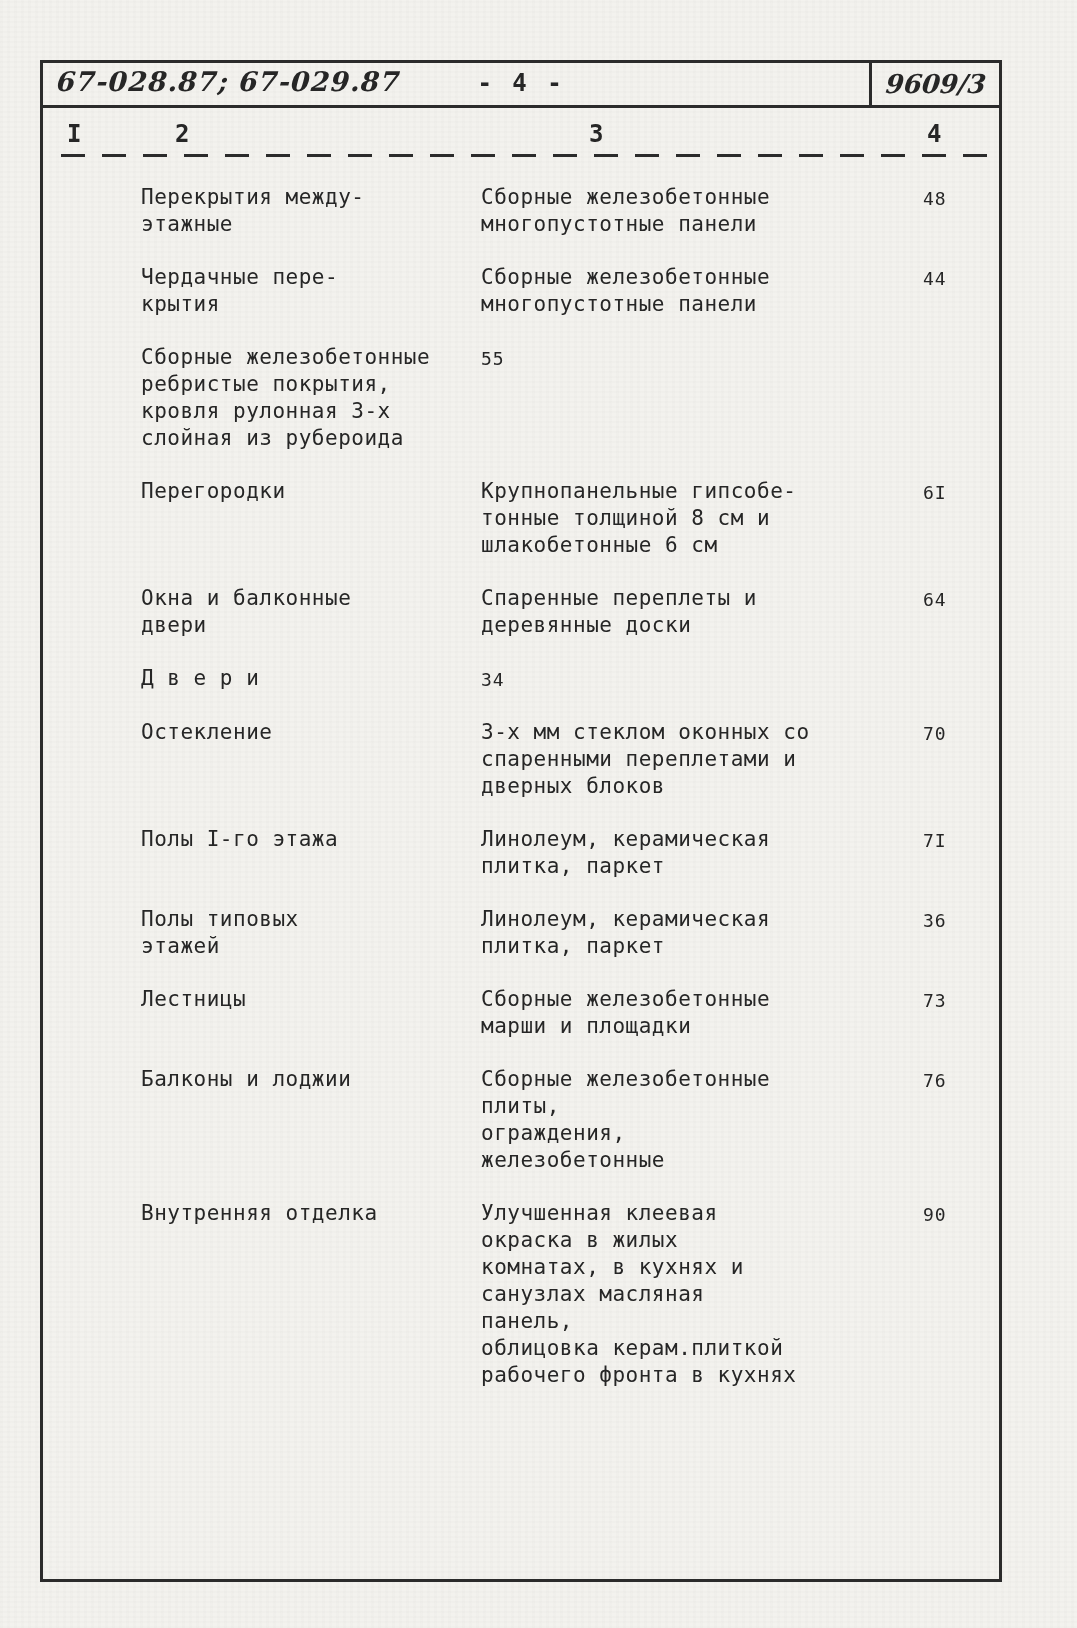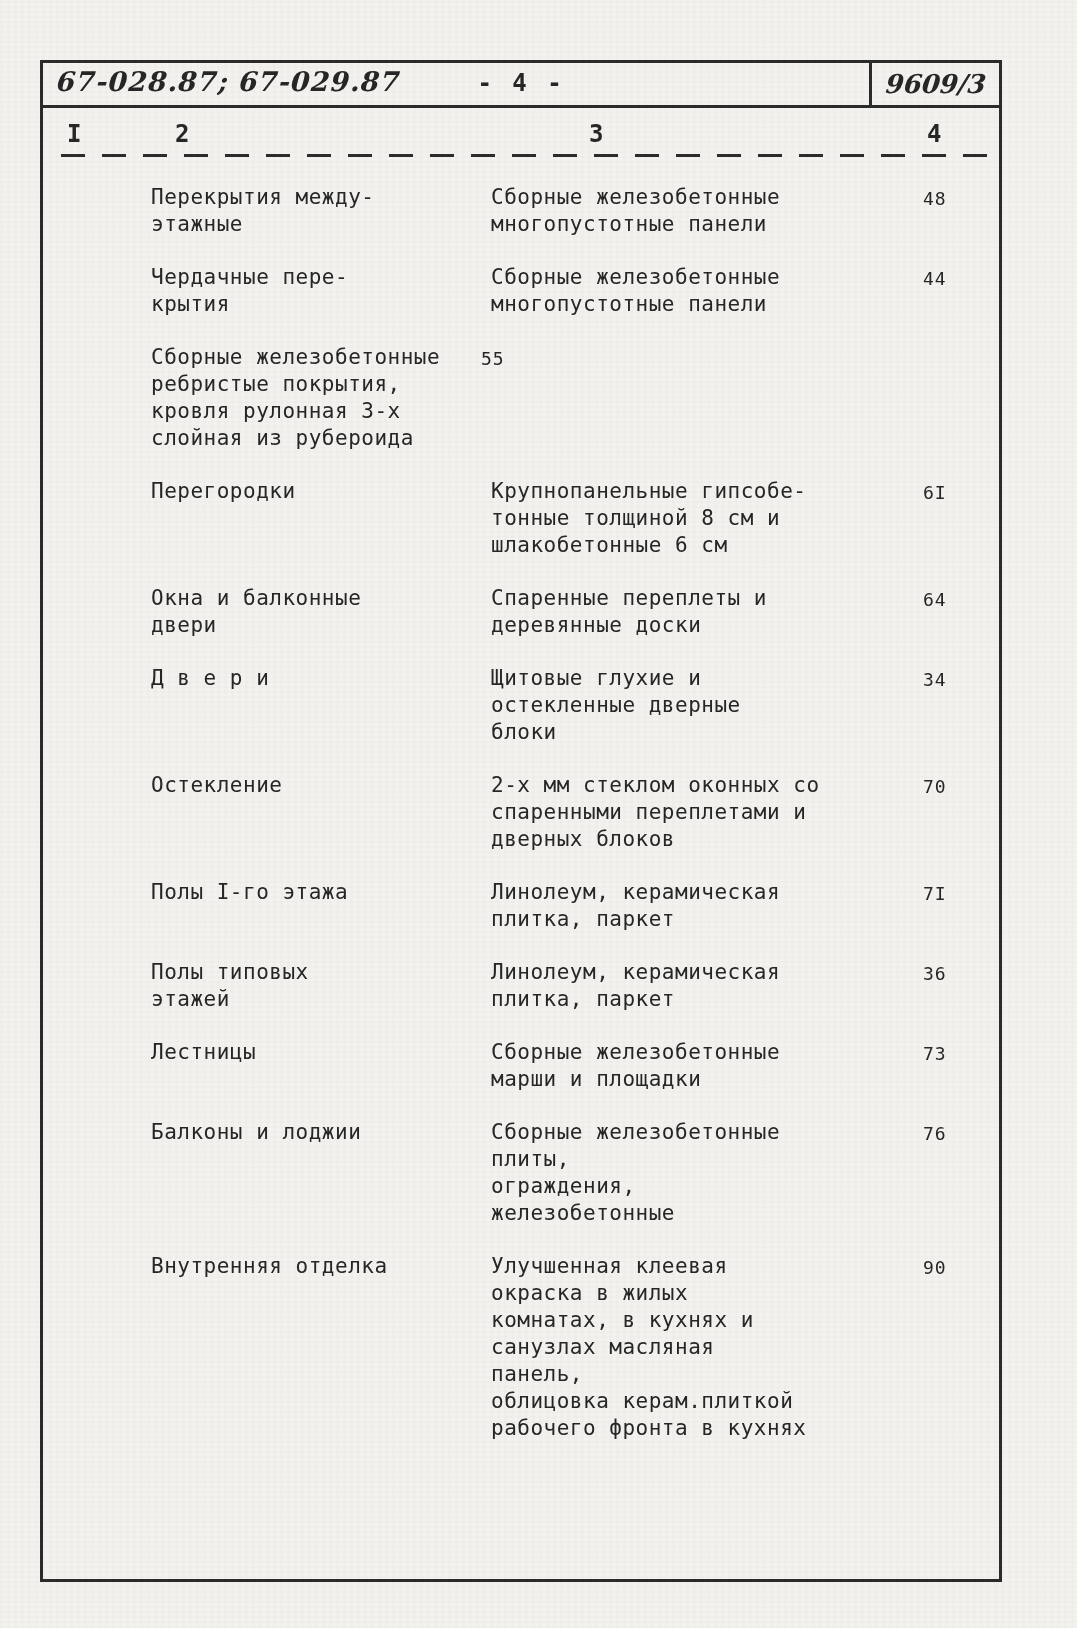--- a/index.html
+++ b/index.html
@@ -64,21 +64,21 @@
     background:repeating-linear-gradient(90deg, #2b2b2b 0 24px, transparent 24px 41px);
   }
   
   .table-body { padding-top:24px; }
   .row {
     display:grid;
     grid-template-columns:98px 340px 442px 1fr;
     margin-bottom:26px;
     font-size:21px; line-height:27px;
   }
-  .c2, .c3 { white-space:pre-line; letter-spacing:0.5px;margin-left:10px; }
+  .c2, .c3 { white-space:pre-line; letter-spacing:0.5px; }
   .c4 { font-size:18px; padding-top:1px; letter-spacing:1px; }
 </style>
 </head>
 <body>
 
 <div class="page">
   <div class="frame">
 
     <div class="header-strip">
       <div class="doc-numbers">67-028.87;  67-029.87</div>
@@ -139,30 +139,27 @@
         <div class="c2">Окна и балконные
 двери</div>
         <div class="c3">Спаренные переплеты и
 деревянные доски</div>
         <div class="c4">64</div>
       </div>
 
       <div class="row">
         <div class="c1"></div>
         <div class="c2">Д в е р и</div>
-        <div class="c3">Щитовые глухие и
-остекленные дверные
-блоки</div>
         <div class="c4">34</div>
       </div>
 
       <div class="row">
         <div class="c1"></div>
         <div class="c2">Остекление</div>
-        <div class="c3">2-х мм стеклом оконных со
+        <div class="c3">3-х мм стеклом оконных со
 спаренными переплетами и
 дверных блоков</div>
         <div class="c4">70</div>
       </div>
 
       <div class="row">
         <div class="c1"></div>
         <div class="c2">Полы I-го этажа</div>
         <div class="c3">Линолеум, керамическая
 плитка, паркет</div>

